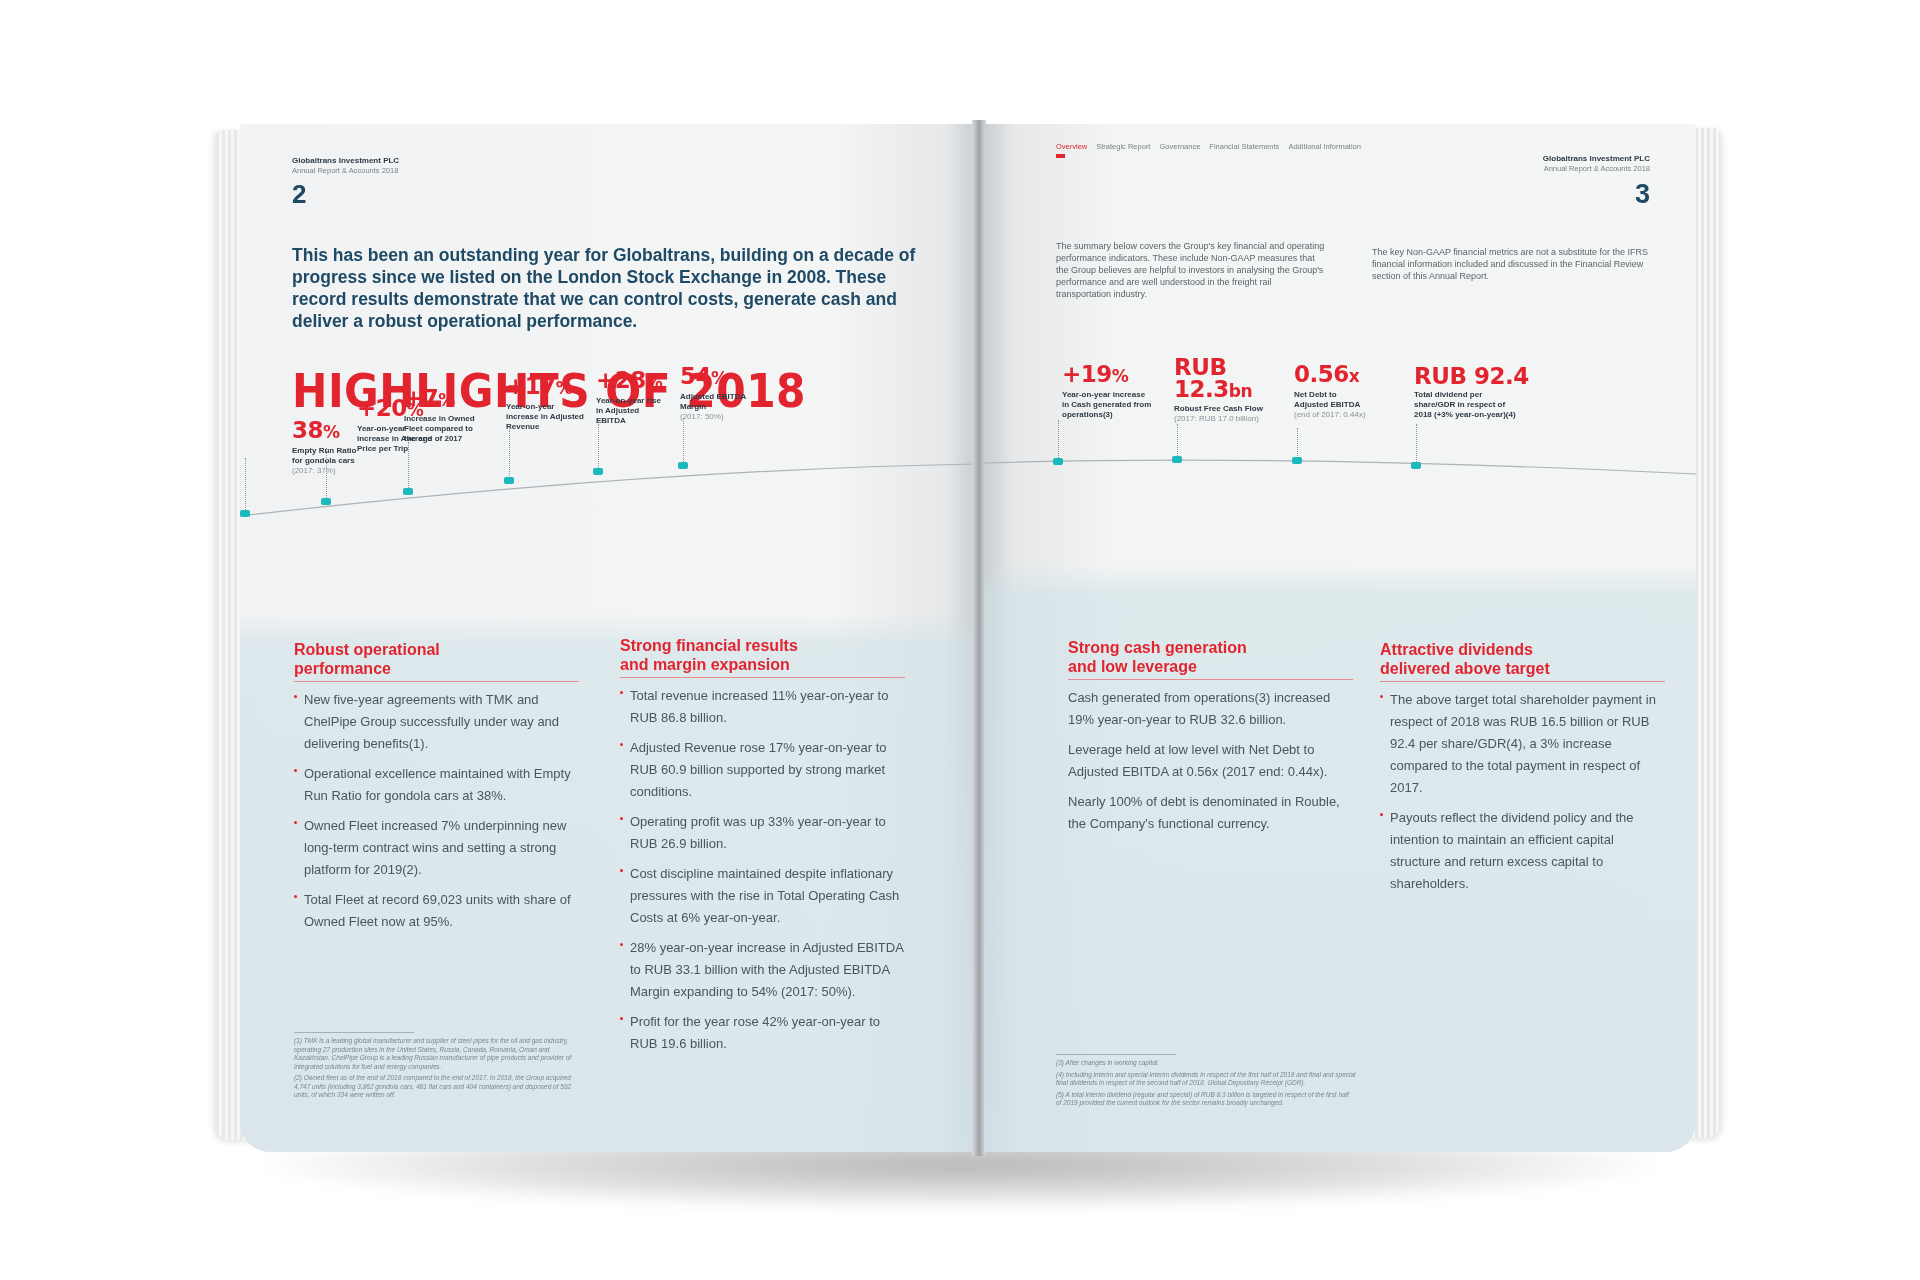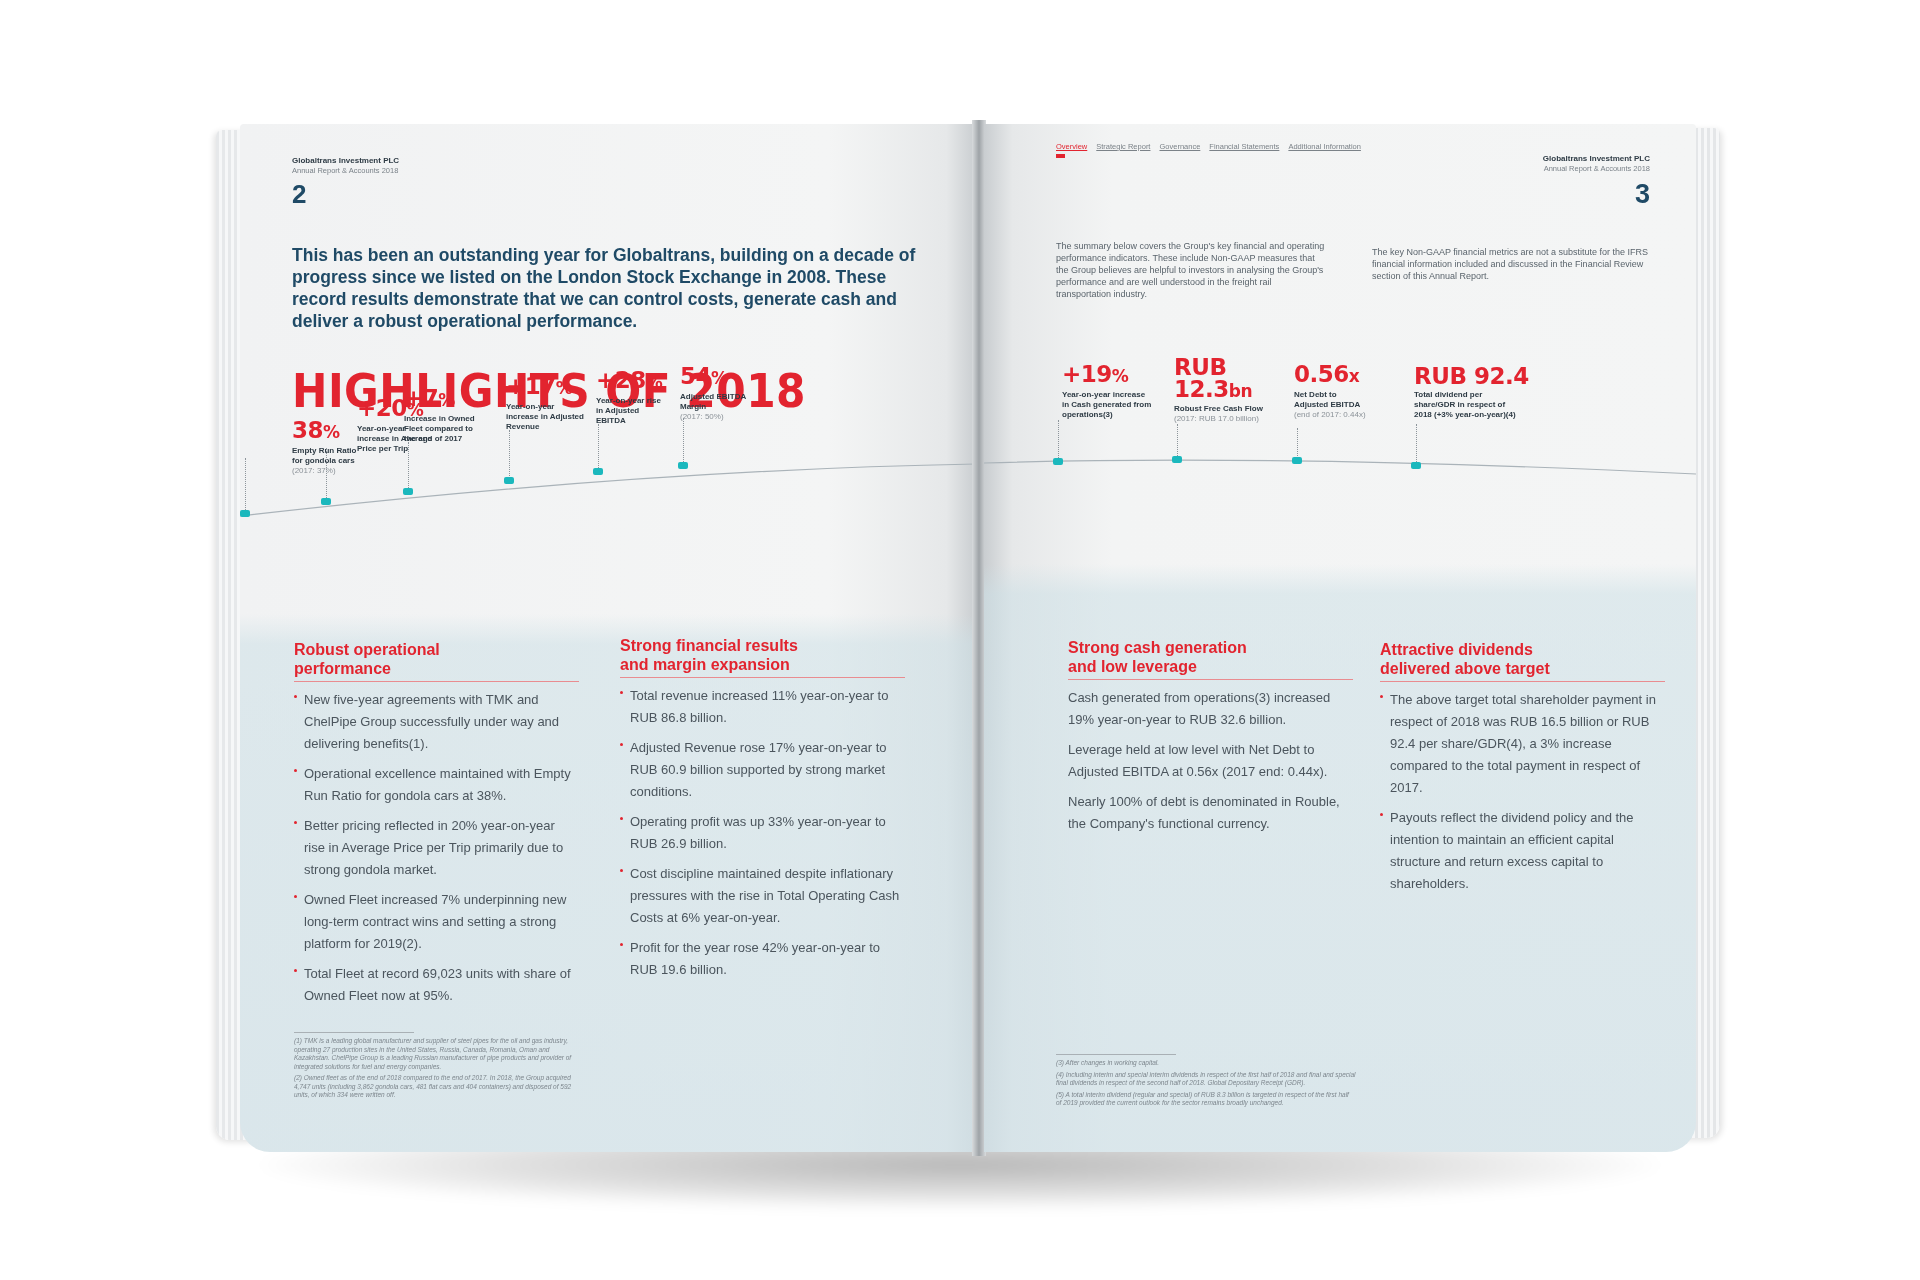--- a/index.html
+++ b/index.html
@@ -50,21 +50,21 @@
   
   .co-name { font-size: 8px; font-weight: bold; color: #2e3b45; }
   .co-sub  { font-size: 7.5px; color: #7a8289; margin-top: 1px; }
   .page-num { font-size: 26px; font-weight: bold; color: #1f4a66; margin-top: 4px; }
 
   .left-header { position: absolute; left: 52px; top: 32px; }
   .right-header { position: absolute; right: 46px; top: 30px; text-align: right; }
   .right-header .page-num { font-size: 27px; margin-top: 6px; }
 
   .nav { position: absolute; left: 72px; top: 18px; display: flex; gap: 9px; }
-  .nav-item { font-size: 7.5px; color: #7b8288; white-space: nowrap; cursor: pointer; position: relative; text-decoration: underline; }
+  .nav-item { font-size: 7.5px; color: #7b8288; white-space: nowrap; cursor: pointer; position: relative; }
   .nav-item.active { color: #e2242f; }
   .nav-item.active::after {
     content: ""; position: absolute; left: 0; top: 12px; width: 9px; height: 4px; background: #e2242f;
   }
 
   
   .intro {
     position: absolute; left: 52px; top: 120px; width: 650px;
     font-size: 17.5px; font-weight: bold; line-height: 22px; color: #1f4a66;
   }
@@ -181,34 +181,34 @@
   </div>
   <div class="kpi-stem" style="left:443px; top:294px; height:44px;"></div>
   <div class="kpi-node" style="left:438px; top:338px;"></div>
 
   <div class="section" style="left:54px; top:516px; width:285px;">
     <div class="section-title" style="width:220px; border-bottom:none;">Robust operational performance</div>
     <div style="border-bottom:1px solid #e98c90; width:285px; margin-top:-2px;"></div>
     <ul class="bullets">
       <li>New five-year agreements with TMK and ChelPipe Group successfully under way and delivering benefits(1).</li>
       <li>Operational excellence maintained with Empty Run Ratio for gondola cars at 38%.</li>
-      <li>Better pricing reflected in 20% year-on-year rise in Average Price per Trip primarily due to strong gondola market.</li>
       <li>Owned Fleet increased 7% underpinning new long-term contract wins and setting a strong platform for 2019(2).</li>
       <li>Total Fleet at record 69,023 units with share of Owned Fleet now at 95%.</li>
     </ul>
   </div>
 
   <div class="section" style="left:380px; top:512px; width:285px;">
     <div class="section-title" style="width:210px; border-bottom:none;">Strong financial results and margin expansion</div>
     <div style="border-bottom:1px solid #e98c90; width:285px; margin-top:-2px;"></div>
     <ul class="bullets">
       <li>Total revenue increased 11% year-on-year to RUB 86.8 billion.</li>
       <li>Adjusted Revenue rose 17% year-on-year to RUB 60.9 billion supported by strong market conditions.</li>
       <li>Operating profit was up 33% year-on-year to RUB 26.9 billion.</li>
       <li>Cost discipline maintained despite inflationary pressures with the rise in Total Operating Cash Costs at 6% year-on-year.</li>
+      <li>28% year-on-year increase in Adjusted EBITDA to RUB 33.1 billion with the Adjusted EBITDA Margin expanding to 54% (2017: 50%).</li>
       <li>Profit for the year rose 42% year-on-year to RUB 19.6 billion.</li>
     </ul>
   </div>
 
   <div class="footnotes" style="left:54px; top:908px;">
     <div class="footnote-rule"></div>
     <div class="footnote">(1) TMK is a leading global manufacturer and supplier of steel pipes for the oil and gas industry, operating 27 production sites in the United States, Russia, Canada, Romania, Oman and Kazakhstan. ChelPipe Group is a leading Russian manufacturer of pipe products and provider of integrated solutions for fuel and energy companies.</div>
     <div class="footnote">(2) Owned fleet as of the end of 2018 compared to the end of 2017. In 2018, the Group acquired 4,747 units (including 3,862 gondola cars, 481 flat cars and 404 containers) and disposed of 592 units, of which 334 were written off.</div>
   </div>
 </div>

